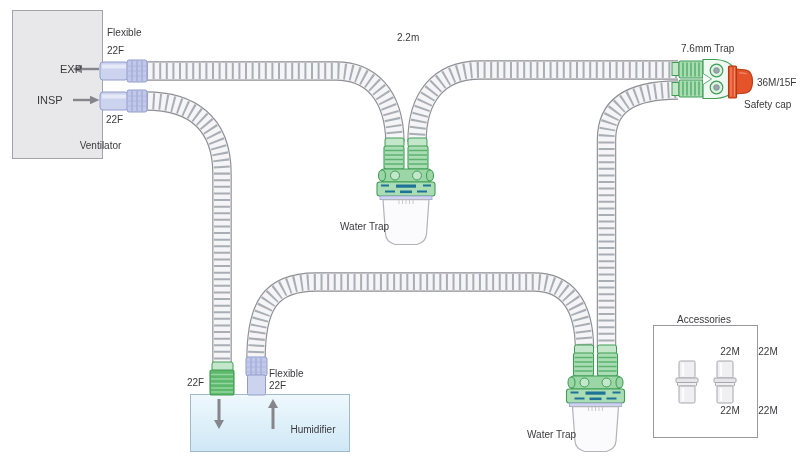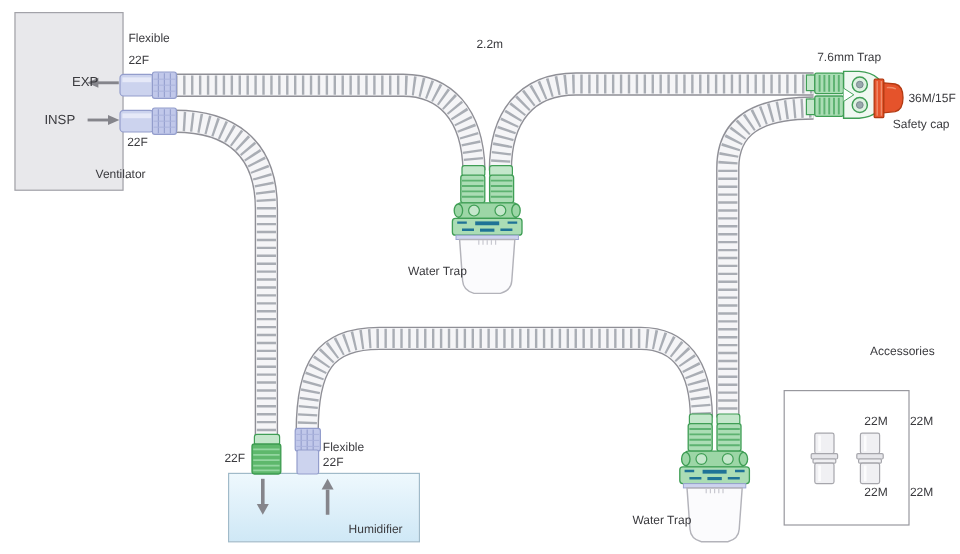--- a/index.html
+++ b/index.html
@@ -209,21 +209,21 @@
     <span class="lbl" style="left:681px;top:43px;">7.6mm Trap</span>
     <span class="lbl" style="left:757px;top:77px;">36M/15F</span>
     <span class="lbl" style="left:732px;top:99px;margin-left:12px;">Safety cap</span>
 
     <span class="lbl" style="left:340px;top:221px;">Water Trap</span>
     <span class="lbl" style="left:527px;top:429px;">Water Trap</span>
 
     <span class="lbl" style="left:187px;top:377px;">22F</span>
     <span class="lbl" style="left:269px;top:368px;">Flexible</span>
     <span class="lbl" style="left:269px;top:380px;">22F</span>
-    <span class="lbl lbl-center" style="left:190px;top:436px;width:160px;">Humidifier</span>
-
-    <span class="lbl" style="left:677px;top:288px;margin-left:48px;">Accessories</span>
+    <span class="lbl lbl-center" style="left:190px;top:424px;width:160px;">Humidifier</span>
+
+    <span class="lbl" style="left:677px;top:314px;">Accessories</span>
     <span class="lbl lbl-center" style="left:676px;top:346px;width:22px;">22M</span>
     <span class="lbl lbl-center" style="left:714px;top:346px;width:22px;">22M</span>
     <span class="lbl lbl-center" style="left:676px;top:405px;width:22px;">22M</span>
     <span class="lbl lbl-center" style="left:714px;top:405px;width:22px;">22M</span>
   </div>
 </div>
 
 </body></html>

